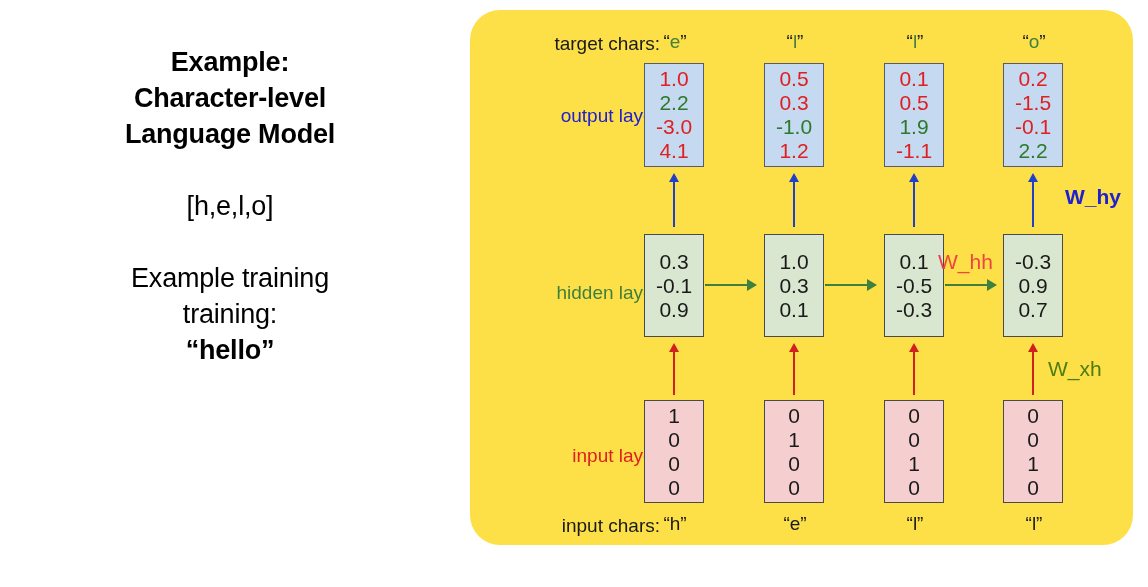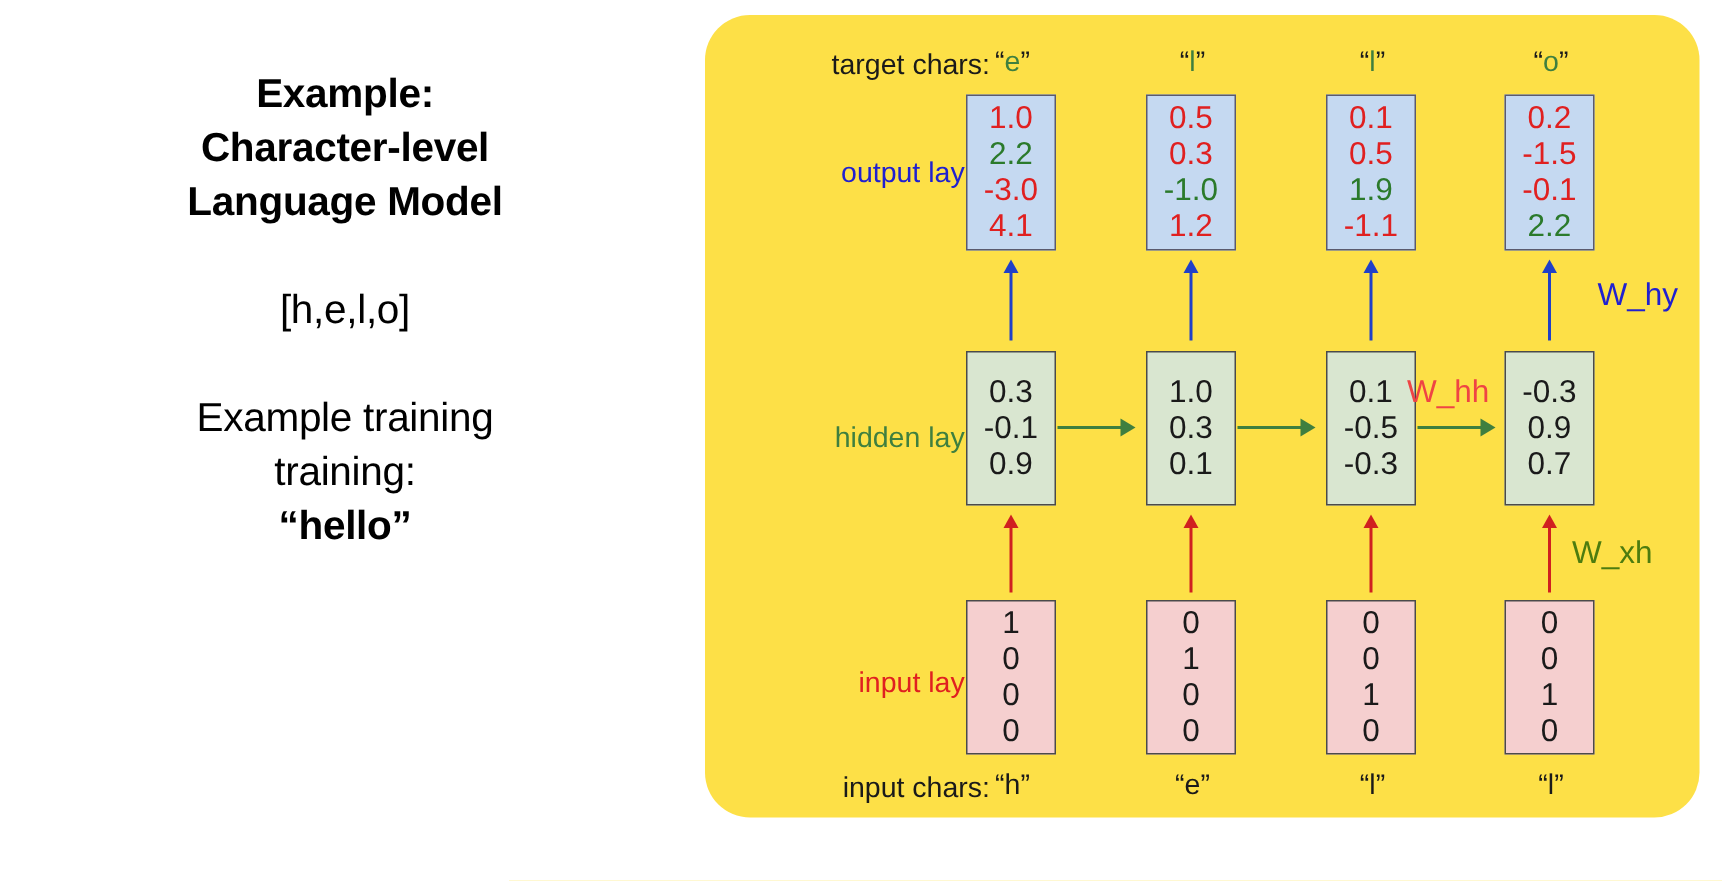--- a/index.html
+++ b/index.html
@@ -168,21 +168,21 @@
     border-bottom: 6px solid transparent;
     border-left: 10px solid #3f7f3f;
   }
 
   
   .wlabel {
     position: absolute;
     font-size: 21px;
     white-space: nowrap;
   }
-  .w-hy { left: 1065px; top: 185px; color: #2020d0; }
+  .w-hy { left: 1065px; top: 185px; color: #2020d0; font-weight: bold; }
   .w-hh { left: 938px;  top: 250px; color: #ef4444; }
   .w-xh { left: 1048px; top: 357px; color: #4d7c0f; }
 </style>
 </head>
 <body>
 
 <div id="left-text">
     <div class="tline bold">Example:</div>
     <div class="tline bold">Character-level</div>
     <div class="tline bold">Language Model</div>

